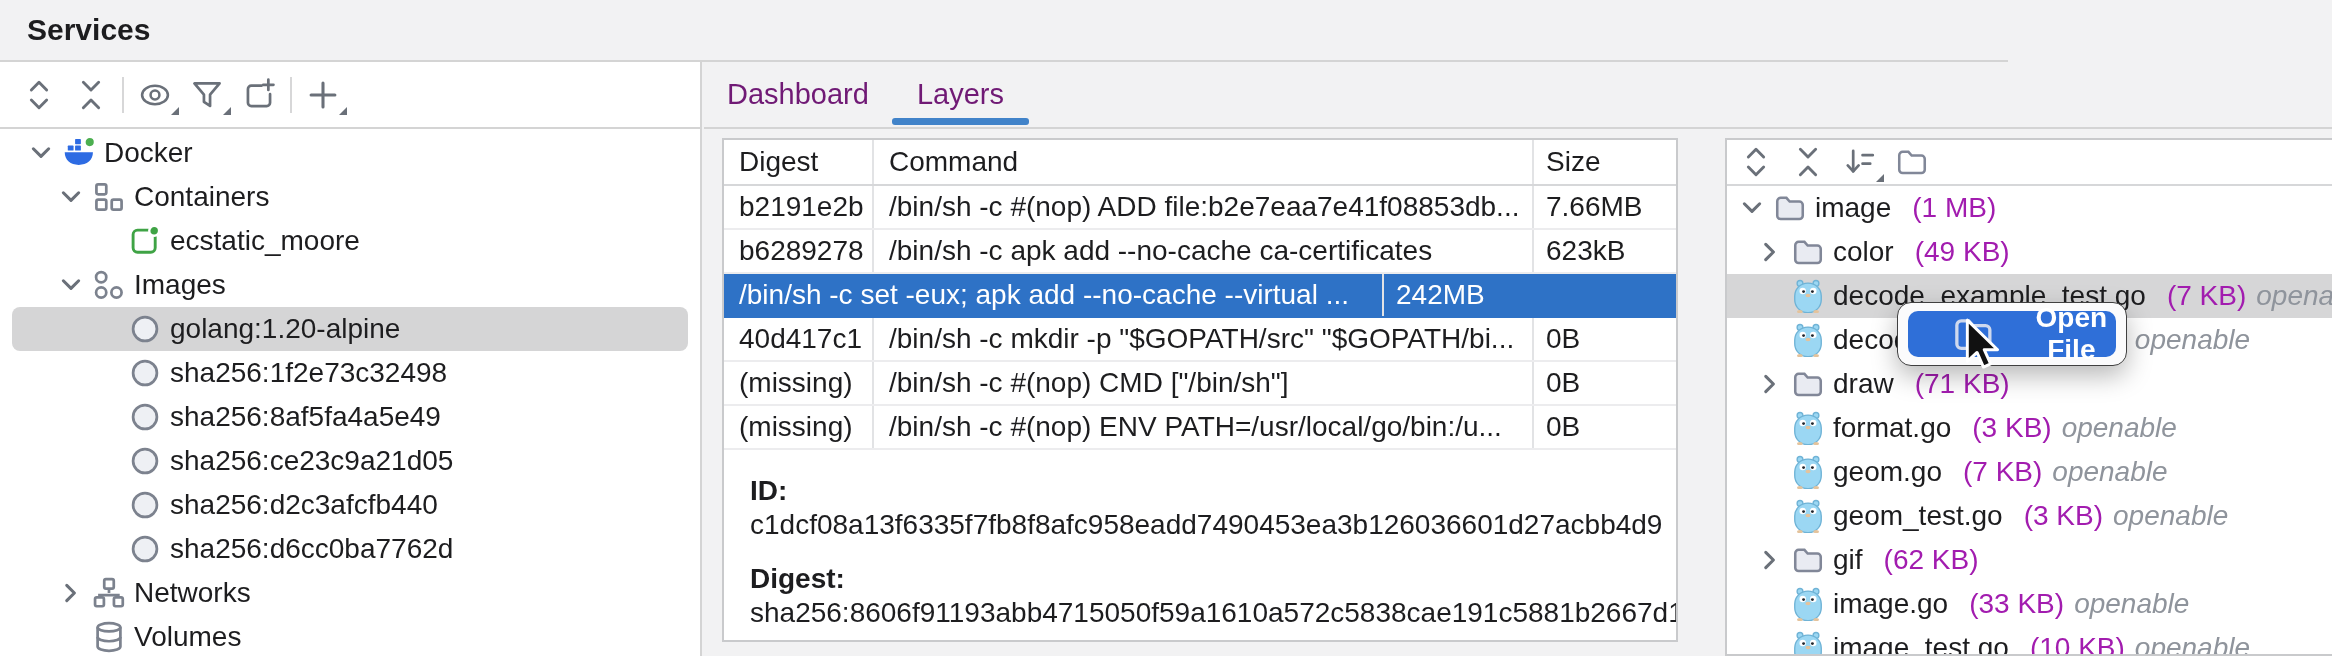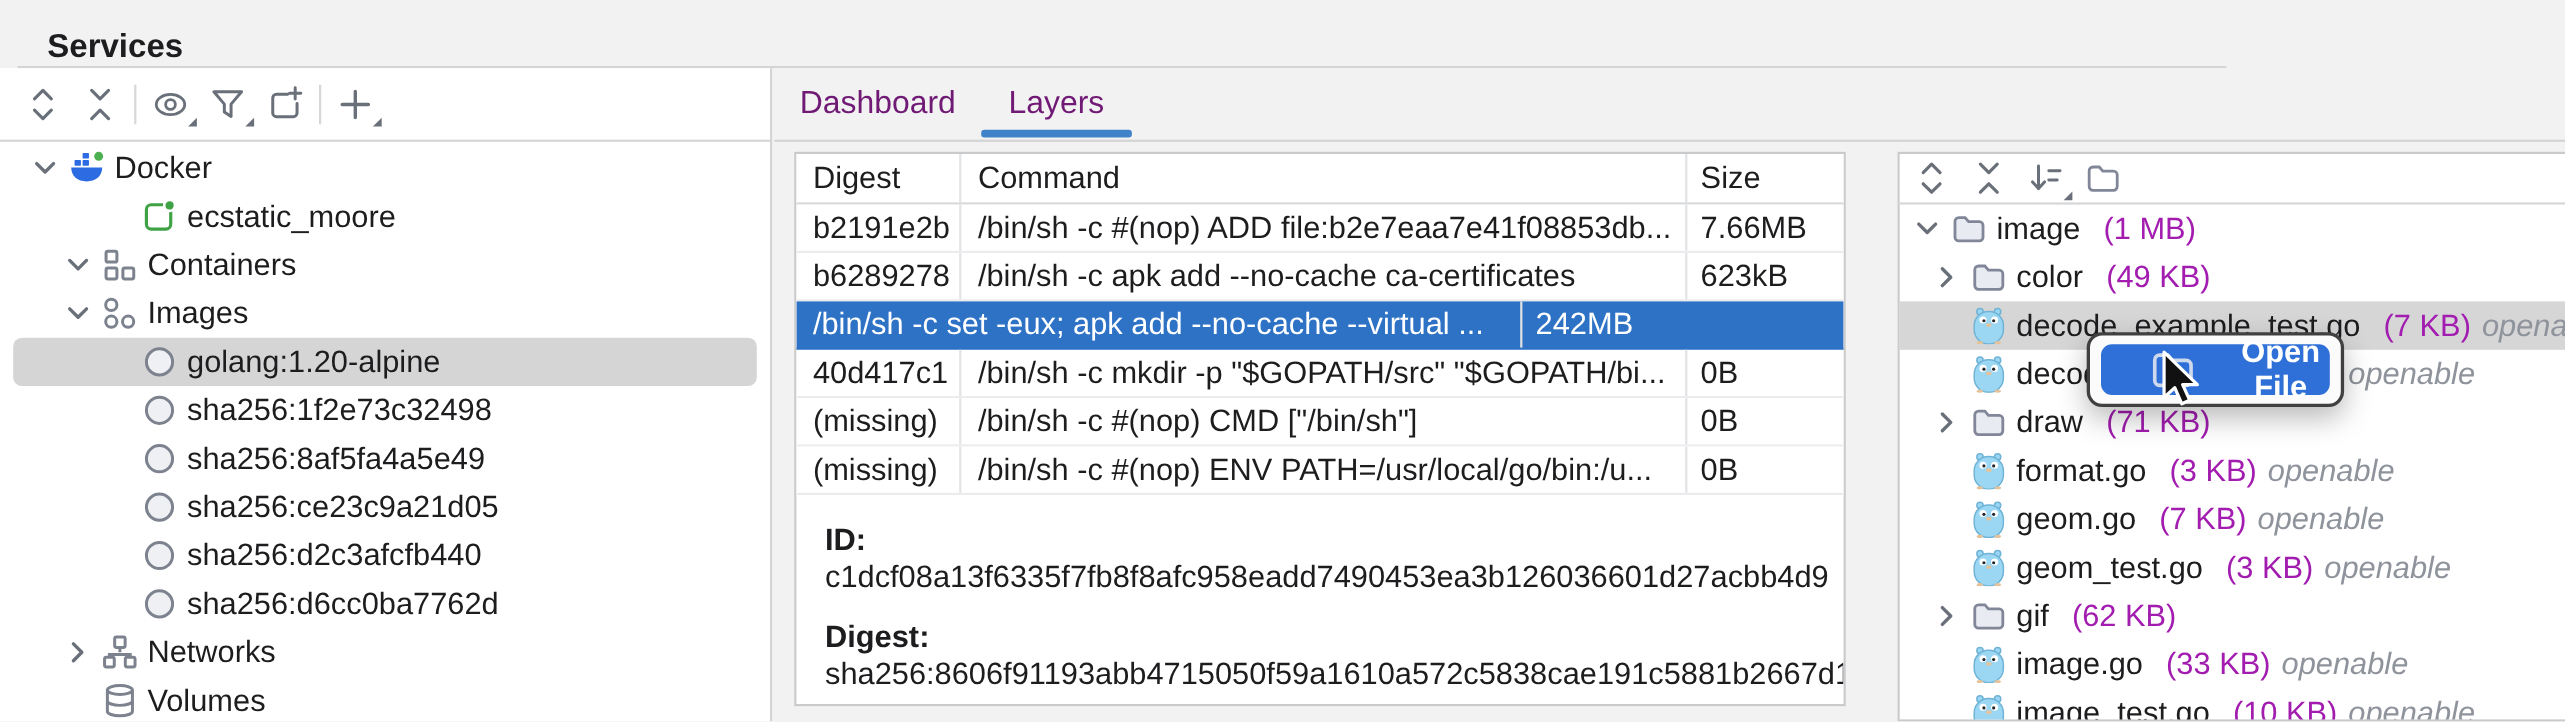--- a/index.html
+++ b/index.html
@@ -1,20 +1,20 @@
 <!DOCTYPE html>
 <html><head>
 <meta charset="utf-8">
 <style>
   html,body{margin:0;padding:0;}
   body{font-family:"Liberation Sans","DejaVu Sans",sans-serif;background:#f2f2f3;width:2332px;height:656px;overflow:hidden;position:relative;color:#1d1d1f;}
   .app{position:absolute;inset:0;width:2332px;height:656px;background:#f2f2f3;}
 
   
-  .titlebar{position:absolute;left:16px;top:0;width:2008px;height:60px;background:#f2f2f3;border-bottom:2px solid #d4d4d4;display:flex;align-items:flex-end;}
+  .titlebar{position:absolute;left:0;top:0;width:2008px;height:60px;background:#f2f2f3;border-bottom:2px solid #d4d4d4;display:flex;align-items:center;}
   .titlebar .title{font-size:30px;font-weight:700;margin-left:27px;color:#1d1d1f;}
 
   
   .lefttoolbar{position:absolute;left:0;top:62px;width:702px;height:67px;background:#ffffff;border-right:2px solid #d4d4d4;border-bottom:2px solid #d4d4d4;display:flex;align-items:center;box-sizing:border-box;}
   .tabstrip{position:absolute;left:704px;top:62px;width:1628px;height:67px;background:#f2f2f3;border-bottom:2px solid #d4d4d4;display:flex;align-items:center;box-sizing:border-box;padding-left:23px;}
   .tab{position:relative;font-size:29px;color:#701a75;margin-right:48px;height:100%;display:flex;align-items:center;cursor:default;}
   .tab.active::after{content:"";position:absolute;left:-25px;right:-25px;bottom:2px;height:7px;border-radius:3px;background:#4183c9;}
 
   
   .tbi{width:34px;height:34px;position:relative;display:inline-block;flex:0 0 auto;}
@@ -63,21 +63,21 @@
   .frow.hov{background:#d6d6d7;}
   .frow.d0{padding-left:8px;}
   .frow.d1{padding-left:26px;}
   .frow .chev{width:34px;height:34px;flex:0 0 auto;display:flex;align-items:center;justify-content:center;}
   .frow .ic{margin-left:4px;}
   .frow .lbl{margin-left:8px;}
   .frow .sz{margin-left:21px;color:#a21caf;}
   .frow .open{margin-left:10px;color:#8f949c;font-style:italic;}
 
   
-  .tooltip{position:absolute;left:1897px;top:302px;width:228px;height:62px;background:#fbfbfc;border:3px solid #404040;border-radius:14px;box-shadow:0 10px 26px rgba(0,0,0,0.28);z-index:50;display:flex;align-items:center;justify-content:center;}
+  .tooltip{position:absolute;left:1897px;top:302px;width:228px;height:62px;background:#fbfbfc;border:1px solid #404040;border-radius:14px;box-shadow:0 10px 26px rgba(0,0,0,0.28);z-index:50;display:flex;align-items:center;justify-content:center;}
   .openbtn{width:208px;height:46px;border-radius:10px;background:#2f6fd8;display:flex;align-items:center;justify-content:center;color:#fff;font-size:28px;font-weight:700;border:none;}
   .openbtn svg{width:28px;height:28px;margin-right:12px;flex:0 0 auto;}
   .cursor{position:absolute;left:1960px;top:318px;z-index:60;}
   .cursor svg{width:44px;height:52px;display:block;}
 </style>
 </head>
 <body>
 
 <div class="app">
 
@@ -167,50 +167,50 @@
               <rect x="3.4" y="5.6" width="3.4" height="3" rx="0.4" fill="#2d6be3"></rect>
               <rect x="7.7" y="5.6" width="3.4" height="3" rx="0.4" fill="#2d6be3"></rect>
               <rect x="7.7" y="1.8" width="3.4" height="3" rx="0.4" fill="#2d6be3"></rect>
               <path d="M1.6 9.6 h16.6 c0 4.6 -3.5 7.4 -8.4 7.4 c-4.7 0 -8.2 -2.8 -8.2 -7.4 z" fill="#2d6be3"></path>
               <circle cx="16.3" cy="3.6" r="3" fill="#4caf50" stroke="#ffffff" stroke-width="1.2"></circle>
             </svg>
           </i>
         </span>
       <span class="lbl">Docker</span>
     </div>
-    <div class="trow d2">
-      <span class="chev"></span>
-      <span class="ic">
-          <i style="display: flex; width: 100%; height: 100%;">
-            <svg viewBox="0 0 20 20" style="width: 100%; height: 100%;">
-              <rect x="3" y="3.6" width="13" height="13" rx="2.6" fill="none" stroke="#3fa345" stroke-width="1.7"></rect>
-              <circle cx="15.4" cy="4" r="2.9" fill="#3fa345" stroke="#ffffff" stroke-width="1.4"></circle>
-            </svg>
-          </i>
-        </span>
-      <span class="lbl">ecstatic_moore</span>
-    </div>
     <div class="trow d1">
       <span class="chev">
           <i style="display: flex; width: 100%; height: 100%;">
             <svg viewBox="0 0 20 20" fill="none" stroke="#6a7079" stroke-width="1.8" stroke-linecap="round" stroke-linejoin="round" style="width: 100%; height: 100%;">
               <polyline points="5.5,7.5 10,12 14.5,7.5"></polyline>
             </svg>
           </i>
         </span>
       <span class="ic">
           <i style="display: flex; width: 100%; height: 100%;">
             <svg viewBox="0 0 20 20" fill="none" stroke="#7c828e" stroke-width="1.6" style="width: 100%; height: 100%;">
               <rect x="2.6" y="2.6" width="5.8" height="5.8" rx="1"></rect>
               <rect x="2.6" y="11.6" width="5.8" height="5.8" rx="1"></rect>
               <rect x="11.6" y="11.6" width="5.8" height="5.8" rx="1"></rect>
             </svg>
           </i>
         </span>
       <span class="lbl">Containers</span>
+    </div>
+    <div class="trow d2">
+      <span class="chev"></span>
+      <span class="ic">
+          <i style="display: flex; width: 100%; height: 100%;">
+            <svg viewBox="0 0 20 20" style="width: 100%; height: 100%;">
+              <rect x="3" y="3.6" width="13" height="13" rx="2.6" fill="none" stroke="#3fa345" stroke-width="1.7"></rect>
+              <circle cx="15.4" cy="4" r="2.9" fill="#3fa345" stroke="#ffffff" stroke-width="1.4"></circle>
+            </svg>
+          </i>
+        </span>
+      <span class="lbl">ecstatic_moore</span>
     </div>
     <div class="trow d1">
       <span class="chev">
           <i style="display: flex; width: 100%; height: 100%;">
             <svg viewBox="0 0 20 20" fill="none" stroke="#6a7079" stroke-width="1.8" stroke-linecap="round" stroke-linejoin="round" style="width: 100%; height: 100%;">
               <polyline points="5.5,7.5 10,12 14.5,7.5"></polyline>
             </svg>
           </i>
         </span>
       <span class="ic">

